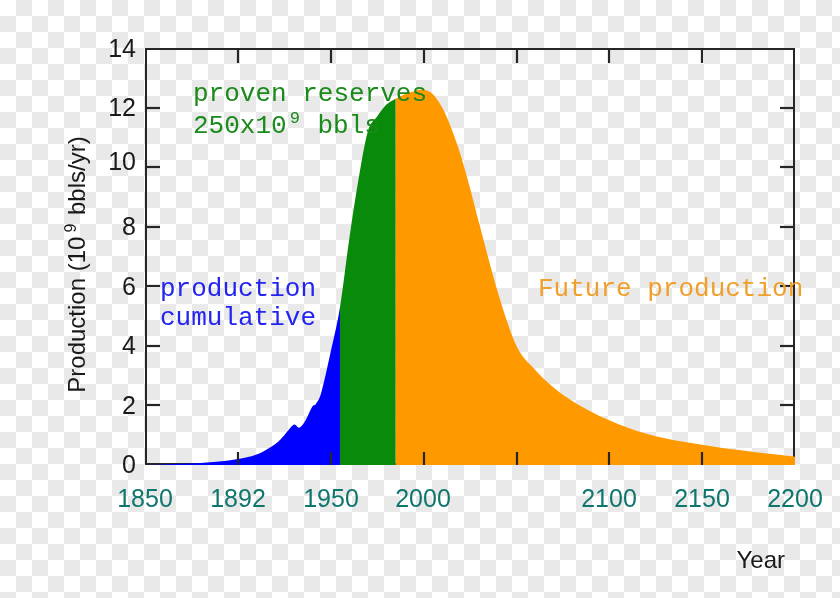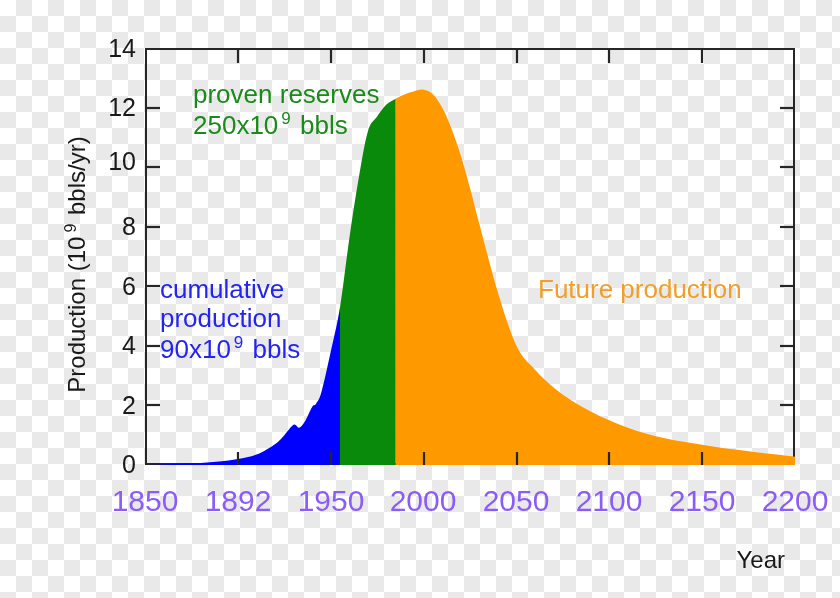--- a/index.html
+++ b/index.html
@@ -31,21 +31,21 @@
     right:0;width:44px;
     text-align:right;
     font-size:25px;color:#1a1a1a;
     line-height:1;
   }
   #ytick-wrap{position:absolute;left:88px;top:0;width:48px;height:520px;}
 
   .xtick{
     position:absolute;
     width:90px;text-align:center;
-    font-size:30px;color:#8b5cf6;
+    font-size:25px;color:#0f766e;
     line-height:1;
     top:486px;
   }
 
   
   #ylabel{
     position:absolute;
     left:-154px;top:250px;
     width:400px;text-align:center;
     font-size:24px;color:#1a1a1a;
@@ -60,20 +60,21 @@
     left:135px;top:546px;width:650px;
     text-align:right;font-size:24px;color:#1a1a1a;
   }
 
   
   .annot{
     position:absolute;
     font-size:26px;
     line-height:1.12;
     white-space:nowrap;
+    font-family:Liberation Mono, monospace;
   }
   .annot .sup{font-size:17px;vertical-align:super;padding:0 2px 0 3px;}
   #annot-green{left:193px;top:80px;color:#1a8a1a;}
   #annot-blue{left:160px;top:275px;color:#2424f0;}
   #annot-orange{left:538px;top:275px;color:#f0a02a;}
   .annot-line{display:block;}
 </style>
 </head>
 <body>
 
@@ -91,21 +92,20 @@
     <div class="ytick" style="top:274px">6</div>
     <div class="ytick" style="top:333px">4</div>
     <div class="ytick" style="top:393px">2</div>
     <div class="ytick" style="top:452px">0</div>
   </div>
 
   <div class="xtick" style="left:100px">1850</div>
   <div class="xtick" style="left:193px">1892</div>
   <div class="xtick" style="left:286px">1950</div>
   <div class="xtick" style="left:378px">2000</div>
-  <div class="xtick" style="left:471px">2050</div>
   <div class="xtick" style="left:564px">2100</div>
   <div class="xtick" style="left:657px">2150</div>
   <div class="xtick" style="left:750px">2200</div>
 
   <div id="xlabel">Year</div>
 
   <div id="plot-frame"></div>
 
   <svg id="plot-svg" viewBox="0 0 840 598">
     <defs>
@@ -157,22 +157,21 @@
       <line x1="795" y1="405" x2="780" y2="405"></line>
     </g>
   </svg>
 
   <div class="annot" id="annot-green">
     <span class="annot-line">proven reserves</span>
     <span class="annot-line"><span>250x10</span><span class="sup">9</span><span> bbls</span></span>
   </div>
 
   <div class="annot" id="annot-blue">
+    <span class="annot-line">production</span>
     <span class="annot-line">cumulative</span>
-    <span class="annot-line">production</span>
-    <span class="annot-line"><span>90x10</span><span class="sup">9</span><span> bbls</span></span>
   </div>
 
   <div class="annot" id="annot-orange">
     <span class="annot-line">Future production</span>
   </div>
 
 </div>
 
 </body></html>

